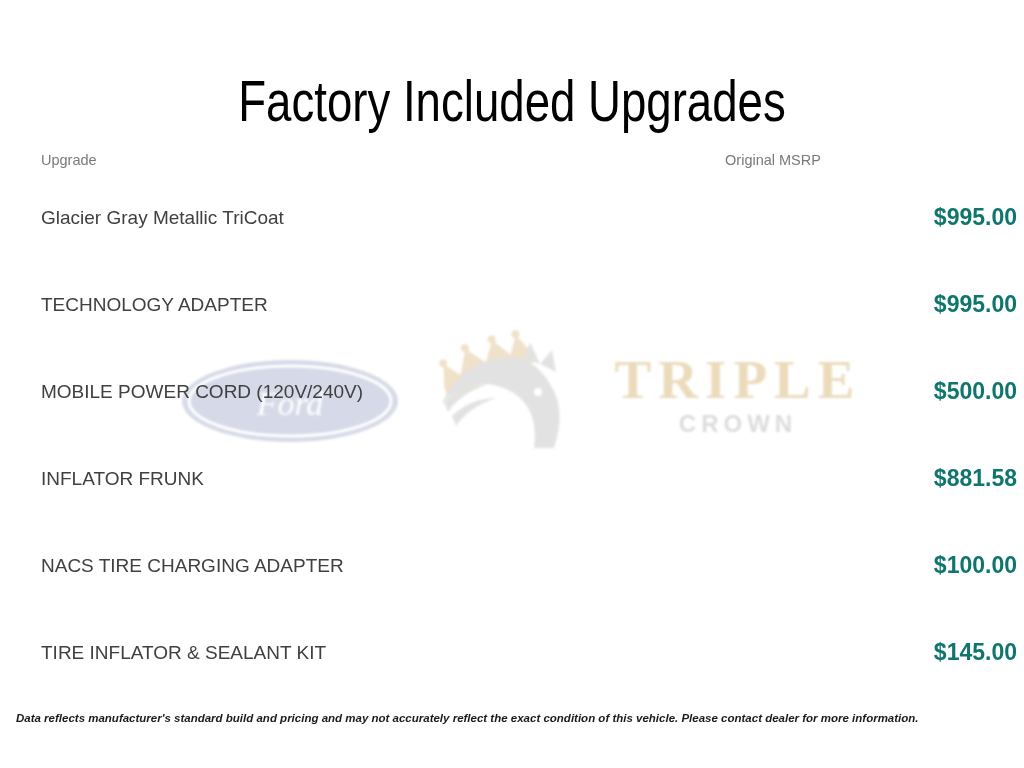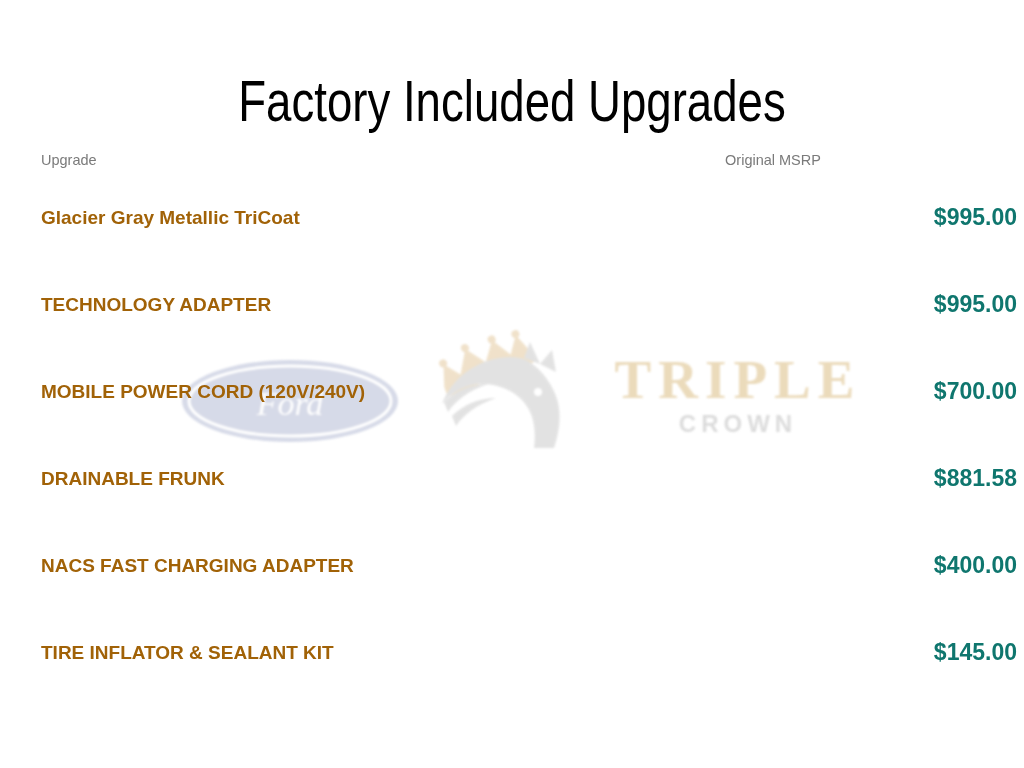--- a/index.html
+++ b/index.html
@@ -138,22 +138,22 @@
 
   .upgrade-table td {
     padding: 0;
     vertical-align: middle;
     height: 87px;
   }
 
   td.cell-name {
     text-align: left;
     font-size: 19px;
-    font-weight: 700;
-    color: #a16207;
+    font-weight: 400;
+    color: #404040;
     white-space: nowrap;
   }
 
   td.cell-price {
     text-align: right;
     font-size: 23px;
     font-weight: bold;
     color: #0f766e;
     white-space: nowrap;
   }
@@ -233,33 +233,34 @@
           <tr>
             <td class="cell-name">Glacier Gray Metallic TriCoat</td>
             <td class="cell-price">$995.00</td>
           </tr>
           <tr>
             <td class="cell-name">TECHNOLOGY ADAPTER</td>
             <td class="cell-price">$995.00</td>
           </tr>
           <tr>
             <td class="cell-name">MOBILE POWER CORD (120V/240V)</td>
-            <td class="cell-price">$700.00</td>
-          </tr>
-          <tr>
-            <td class="cell-name">DRAINABLE FRUNK</td>
+            <td class="cell-price">$500.00</td>
+          </tr>
+          <tr>
+            <td class="cell-name">INFLATOR FRUNK</td>
             <td class="cell-price">$881.58</td>
           </tr>
           <tr>
-            <td class="cell-name">NACS FAST CHARGING ADAPTER</td>
-            <td class="cell-price">$400.00</td>
+            <td class="cell-name">NACS TIRE CHARGING ADAPTER</td>
+            <td class="cell-price">$100.00</td>
           </tr>
           <tr>
             <td class="cell-name">TIRE INFLATOR &amp; SEALANT KIT</td>
             <td class="cell-price">$145.00</td>
           </tr>
         </tbody>
       </table>
     </div>
 
+    <div class="disclaimer">Data reflects manufacturer's standard build and pricing and may not accurately reflect the exact condition of this vehicle. Please contact dealer for more information.</div>
 
   </div>
 </div>
 
 </body></html>

